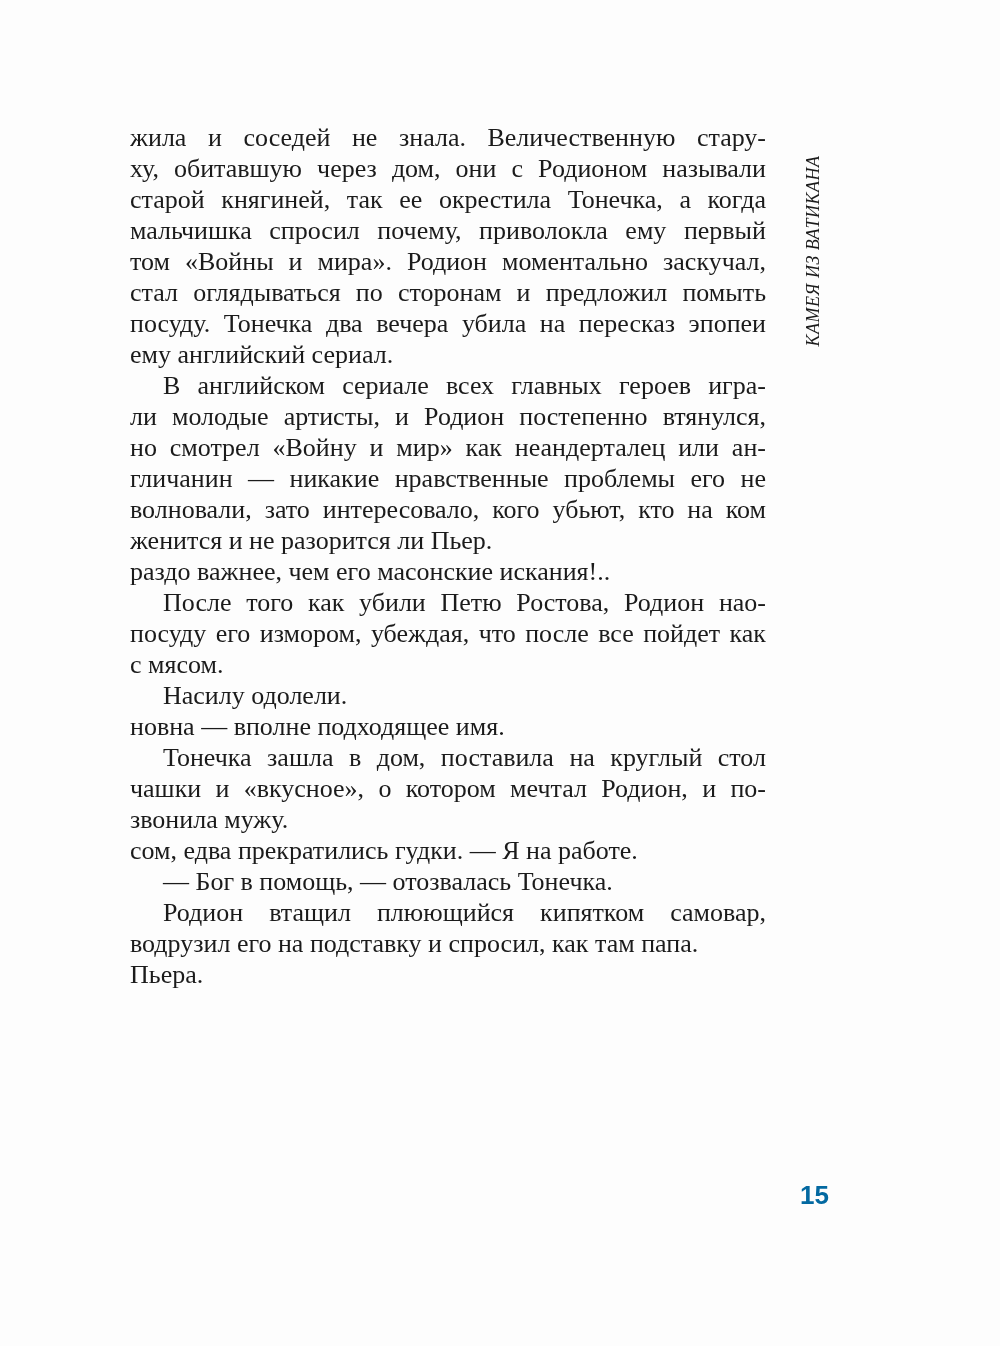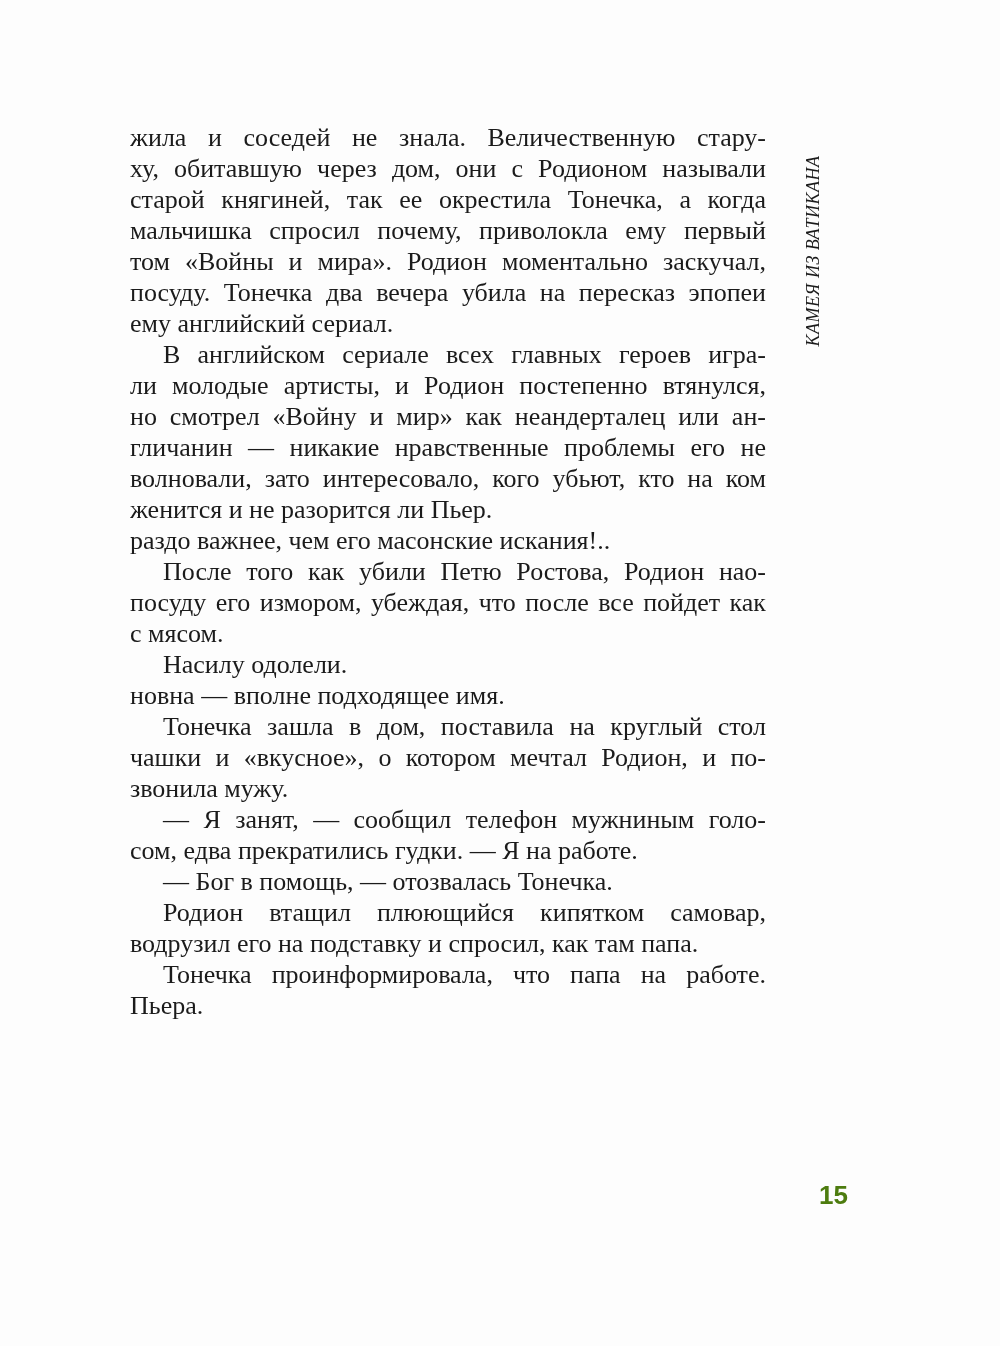--- a/index.html
+++ b/index.html
@@ -48,57 +48,56 @@
     letter-spacing: 0.5px;
     text-align: center;
     color: #1b1b1b;
     font-family: "Liberation Serif", "DejaVu Serif", serif;
   }
   .page-number {
     position: absolute;
     left: 800px;
     top: 1180px;
     width: 48px;
-    text-align: right;
+    text-align: left;
     font-family: "Liberation Sans", "DejaVu Sans", sans-serif;
     font-weight: bold;
     font-size: 26px;
-    color: #4d7c0f;
+    color: #0369a1;
   }
 </style>
 </head>
 <body>
 
 <div class="page">
   <div class="text-column" id="text-column">
       <div class="line">жила и соседей не знала. Величественную стару-</div>
       <div class="line">ху, обитавшую через дом, они с Родионом называли</div>
       <div class="line">старой княгиней, так ее окрестила Тонечка, а когда</div>
       <div class="line">мальчишка спросил почему, приволокла ему первый</div>
       <div class="line">том «Войны и мира». Родион моментально заскучал,</div>
+      <div class="line">стал оглядываться по сторонам и предложил помыть</div>
       <div class="line">посуду. Тонечка два вечера убила на пересказ эпопеи</div>
       <div class="line end">ему английский сериал.</div>
       <div class="line indent">В английском сериале всех главных героев игра-</div>
       <div class="line">ли молодые артисты, и Родион постепенно втянулся,</div>
       <div class="line">но смотрел «Войну и мир» как неандерталец или ан-</div>
       <div class="line">гличанин — никакие нравственные проблемы его не</div>
       <div class="line">волновали, зато интересовало, кого убьют, кто на ком</div>
       <div class="line end">женится и не разорится ли Пьер.</div>
       <div class="line end">раздо важнее, чем его масонские искания!..</div>
       <div class="line indent">После того как убили Петю Ростова, Родион нао-</div>
       <div class="line">посуду его измором, убеждая, что после все пойдет как</div>
       <div class="line end">с мясом.</div>
       <div class="line indent end">Насилу одолели.</div>
       <div class="line end">новна — вполне подходящее имя.</div>
       <div class="line indent">Тонечка зашла в дом, поставила на круглый стол</div>
       <div class="line">чашки и «вкусное», о котором мечтал Родион, и по-</div>
       <div class="line end">звонила мужу.</div>
-      <div class="line indent">— Я занят, — сообщил телефон мужниным голо-</div>
       <div class="line end">сом, едва прекратились гудки. — Я на работе.</div>
       <div class="line indent end">— Бог в помощь, — отозвалась Тонечка.</div>
       <div class="line indent">Родион втащил плюющийся кипятком самовар,</div>
       <div class="line end">водрузил его на подставку и спросил, как там папа.</div>
-      <div class="line indent">Тонечка проинформировала, что папа на работе.</div>
       <div class="line end">Пьера.</div>
     </div>
   <div class="side-title">КАМЕЯ ИЗ ВАТИКАНА</div>
   <div class="page-number">15</div>
 </div>
 
 </body></html>

